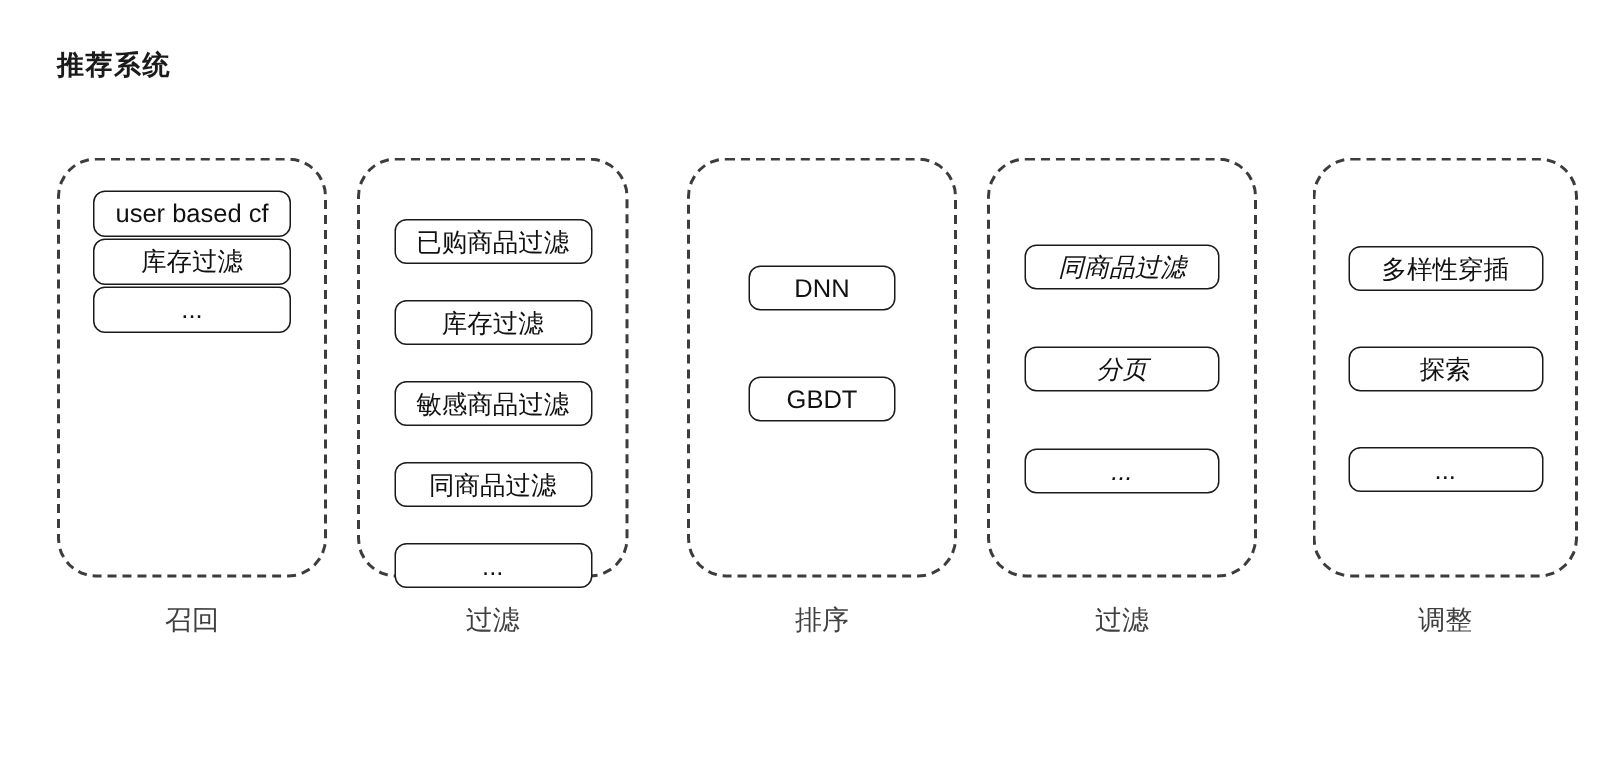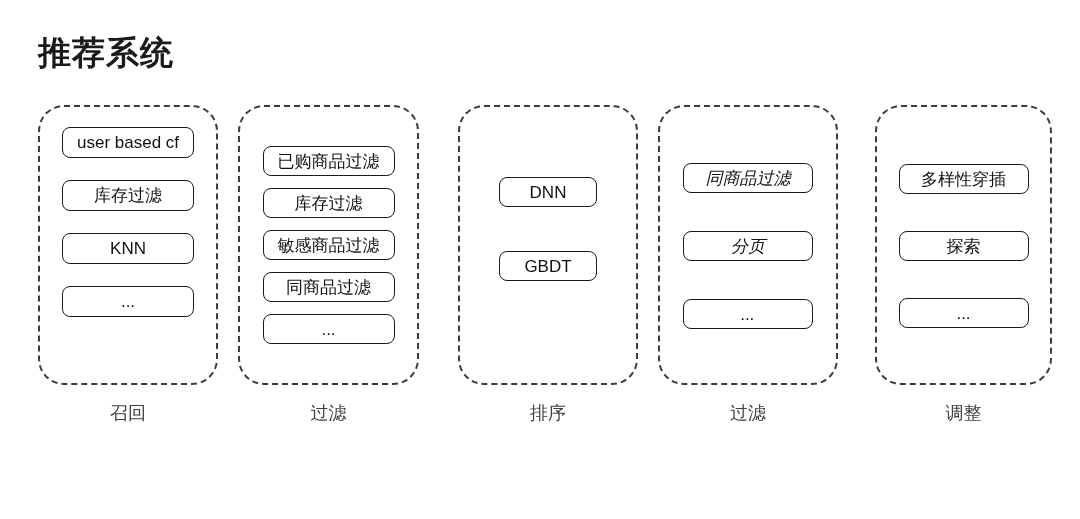--- a/index.html
+++ b/index.html
@@ -12,21 +12,21 @@
     width: 1080px;
     height: 519px;
     font-family: "Liberation Sans", sans-serif;
     color: #1a1a1a;
     overflow: hidden;
   }
   .diagram-title {
     position: absolute;
     left: 38px;
     top: 31px;
-    font-size: 33px;
+    font-size: 18px;
     font-weight: 600;
     letter-spacing: 1px;
     color: #1a1a1a;
     white-space: nowrap;
   }
   .column {
     position: absolute;
     top: 105px;
   }
   .frame {
@@ -54,25 +54,25 @@
     flex: 0 0 auto;
   }
   .stage-label {
     margin-top: 16px;
     text-align: center;
     font-size: 18px;
     color: #404040;
   }
   
   .c1 { left: 38px;  width: 180px; }
-  .c1 .frame { padding-top: 20px; gap: 22px; }
+  .c1 .frame { padding-top: 20px; gap: 1px; }
   .c1 .node  { width: 132px; height: 31px; }
 
   .c2 { left: 238px; width: 181px; }
-  .c2 .frame { padding-top: 39px; gap: 12px; }
+  .c2 .frame { padding-top: 39px; gap: 24px; }
   .c2 .node  { width: 132px; height: 30px; }
 
   .c3 { left: 458px; width: 180px; }
   .c3 .frame { padding-top: 70px; gap: 44px; }
   .c3 .node  { width: 98px;  height: 30px; }
 
   .c4 { left: 658px; width: 180px; }
   .c4 .frame { padding-top: 56px; gap: 38px; font-style: italic; }
   .c4 .node  { width: 130px; height: 30px; }
 
@@ -82,21 +82,20 @@
 </style>
 </head>
 <body>
 
 <div class="diagram-title">推荐系统</div>
 
 <div class="column c1">
   <div class="frame">
     <div class="node">user based cf</div>
     <div class="node">库存过滤</div>
-    <div class="node">KNN</div>
     <div class="node">...</div>
   </div>
   <div class="stage-label">召回</div>
 </div>
 
 <div class="column c2">
   <div class="frame">
     <div class="node">已购商品过滤</div>
     <div class="node">库存过滤</div>
     <div class="node">敏感商品过滤</div>

